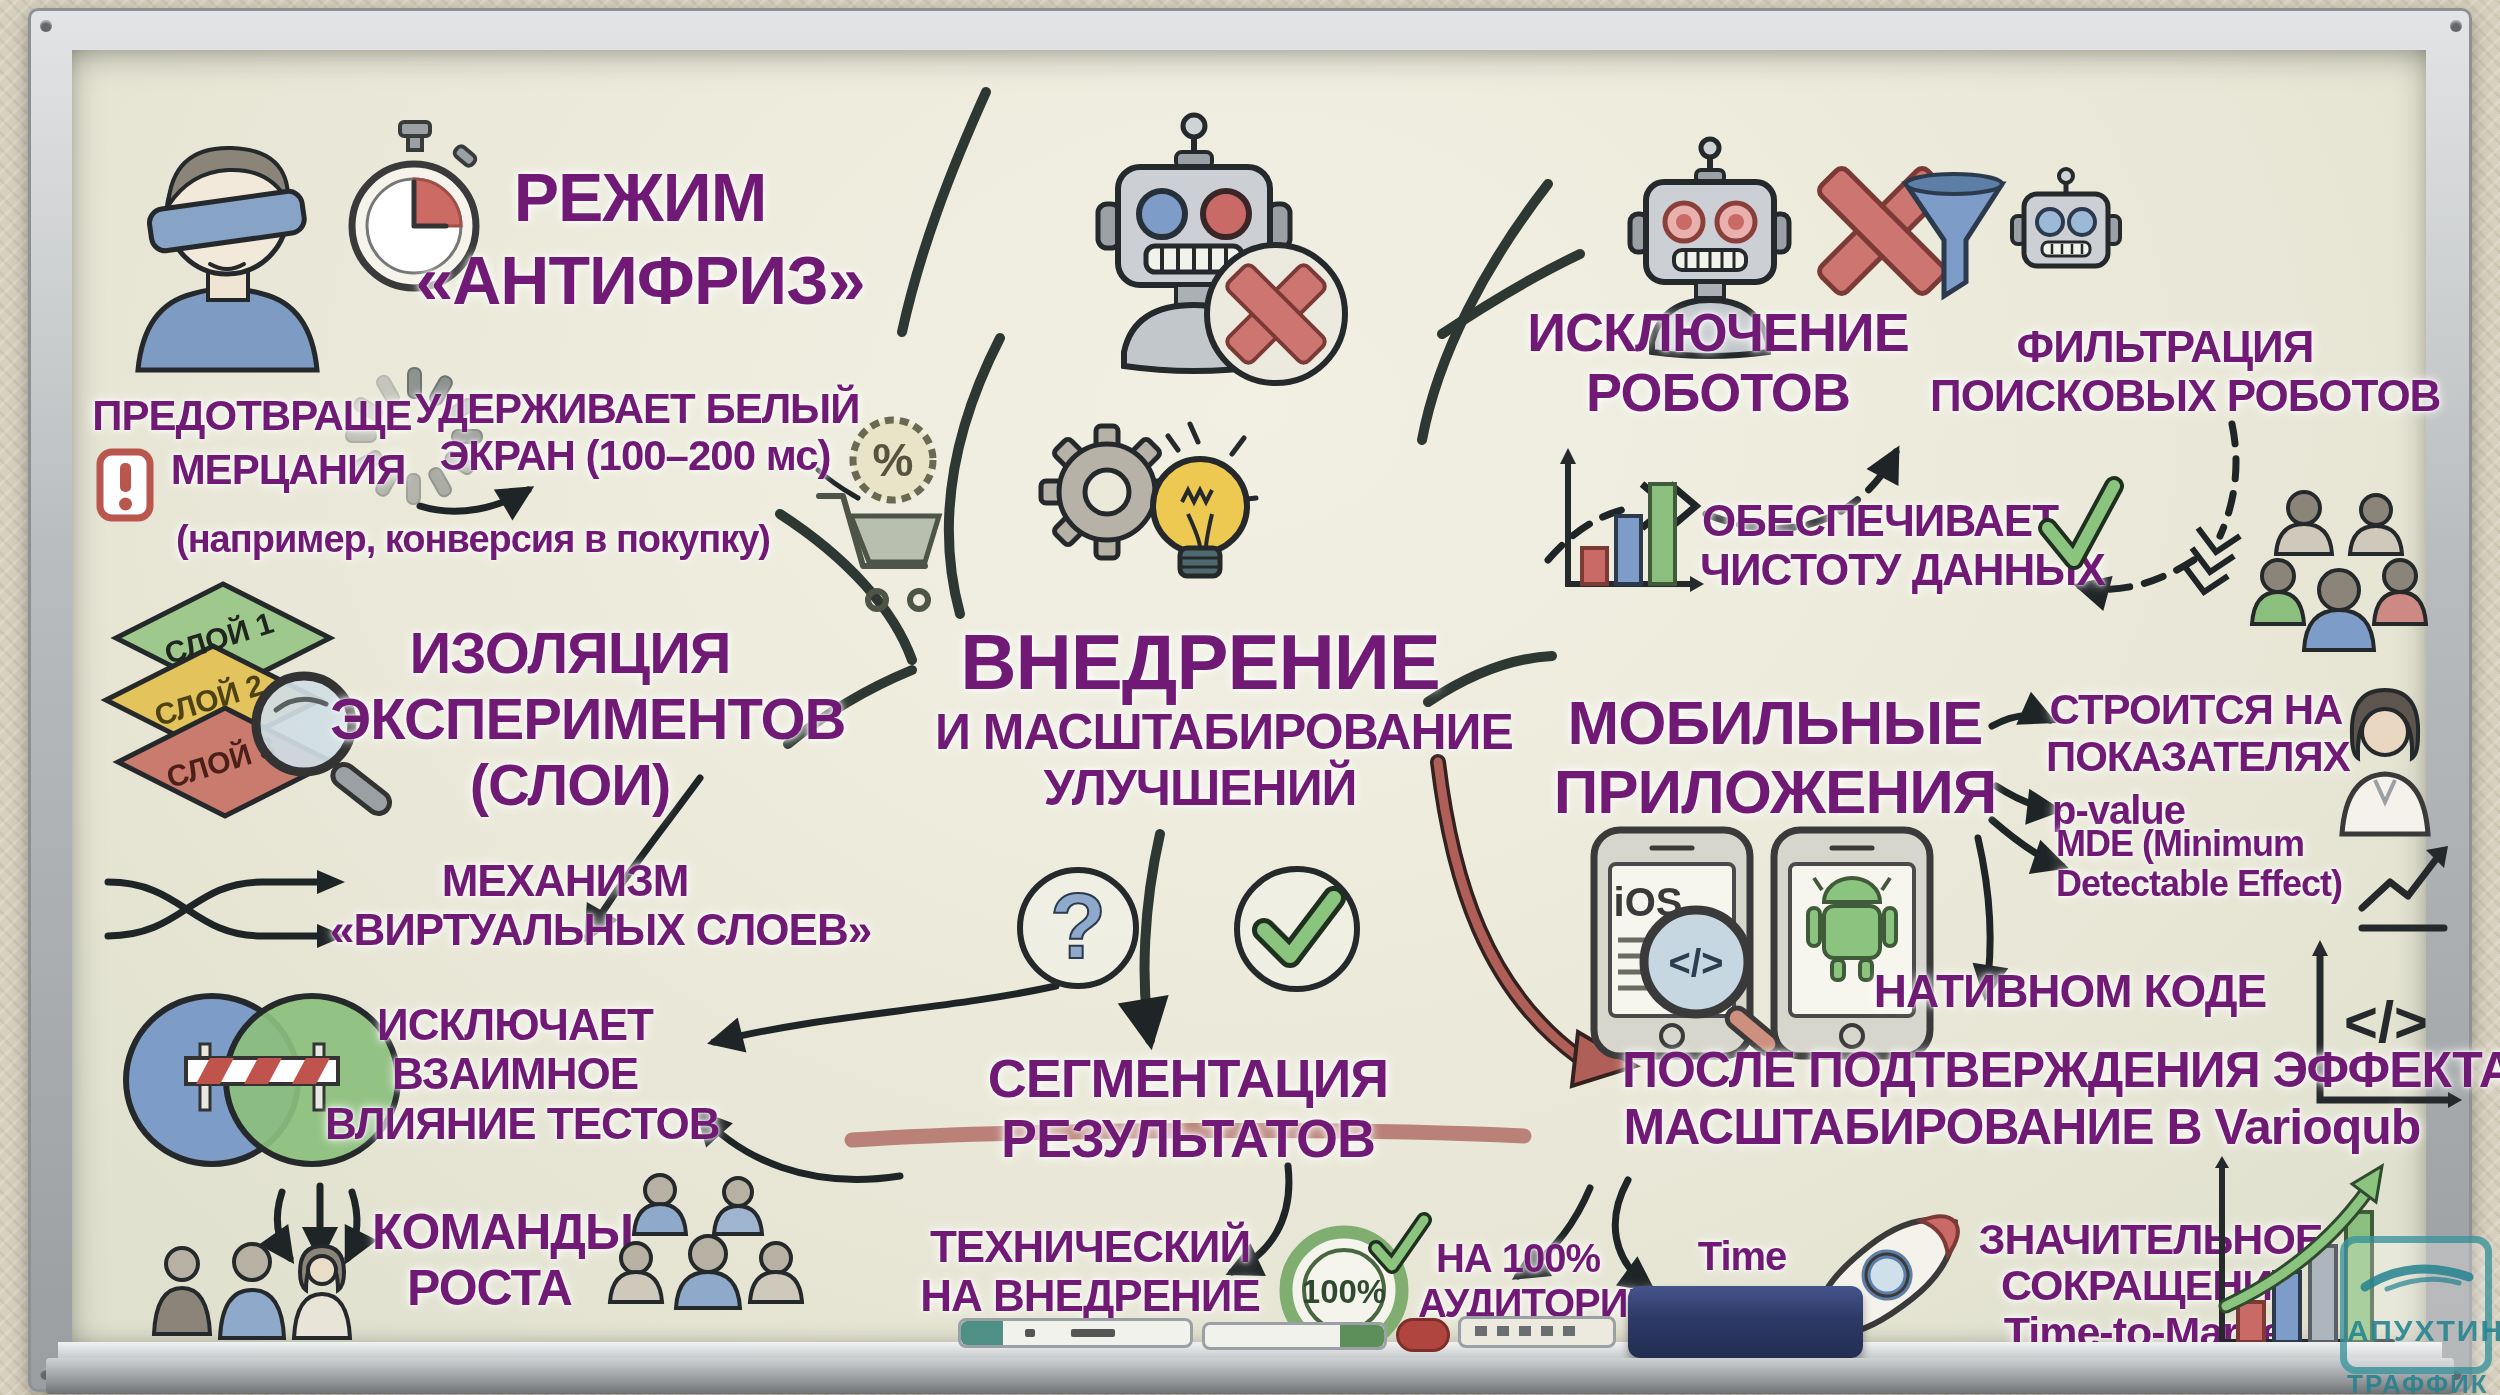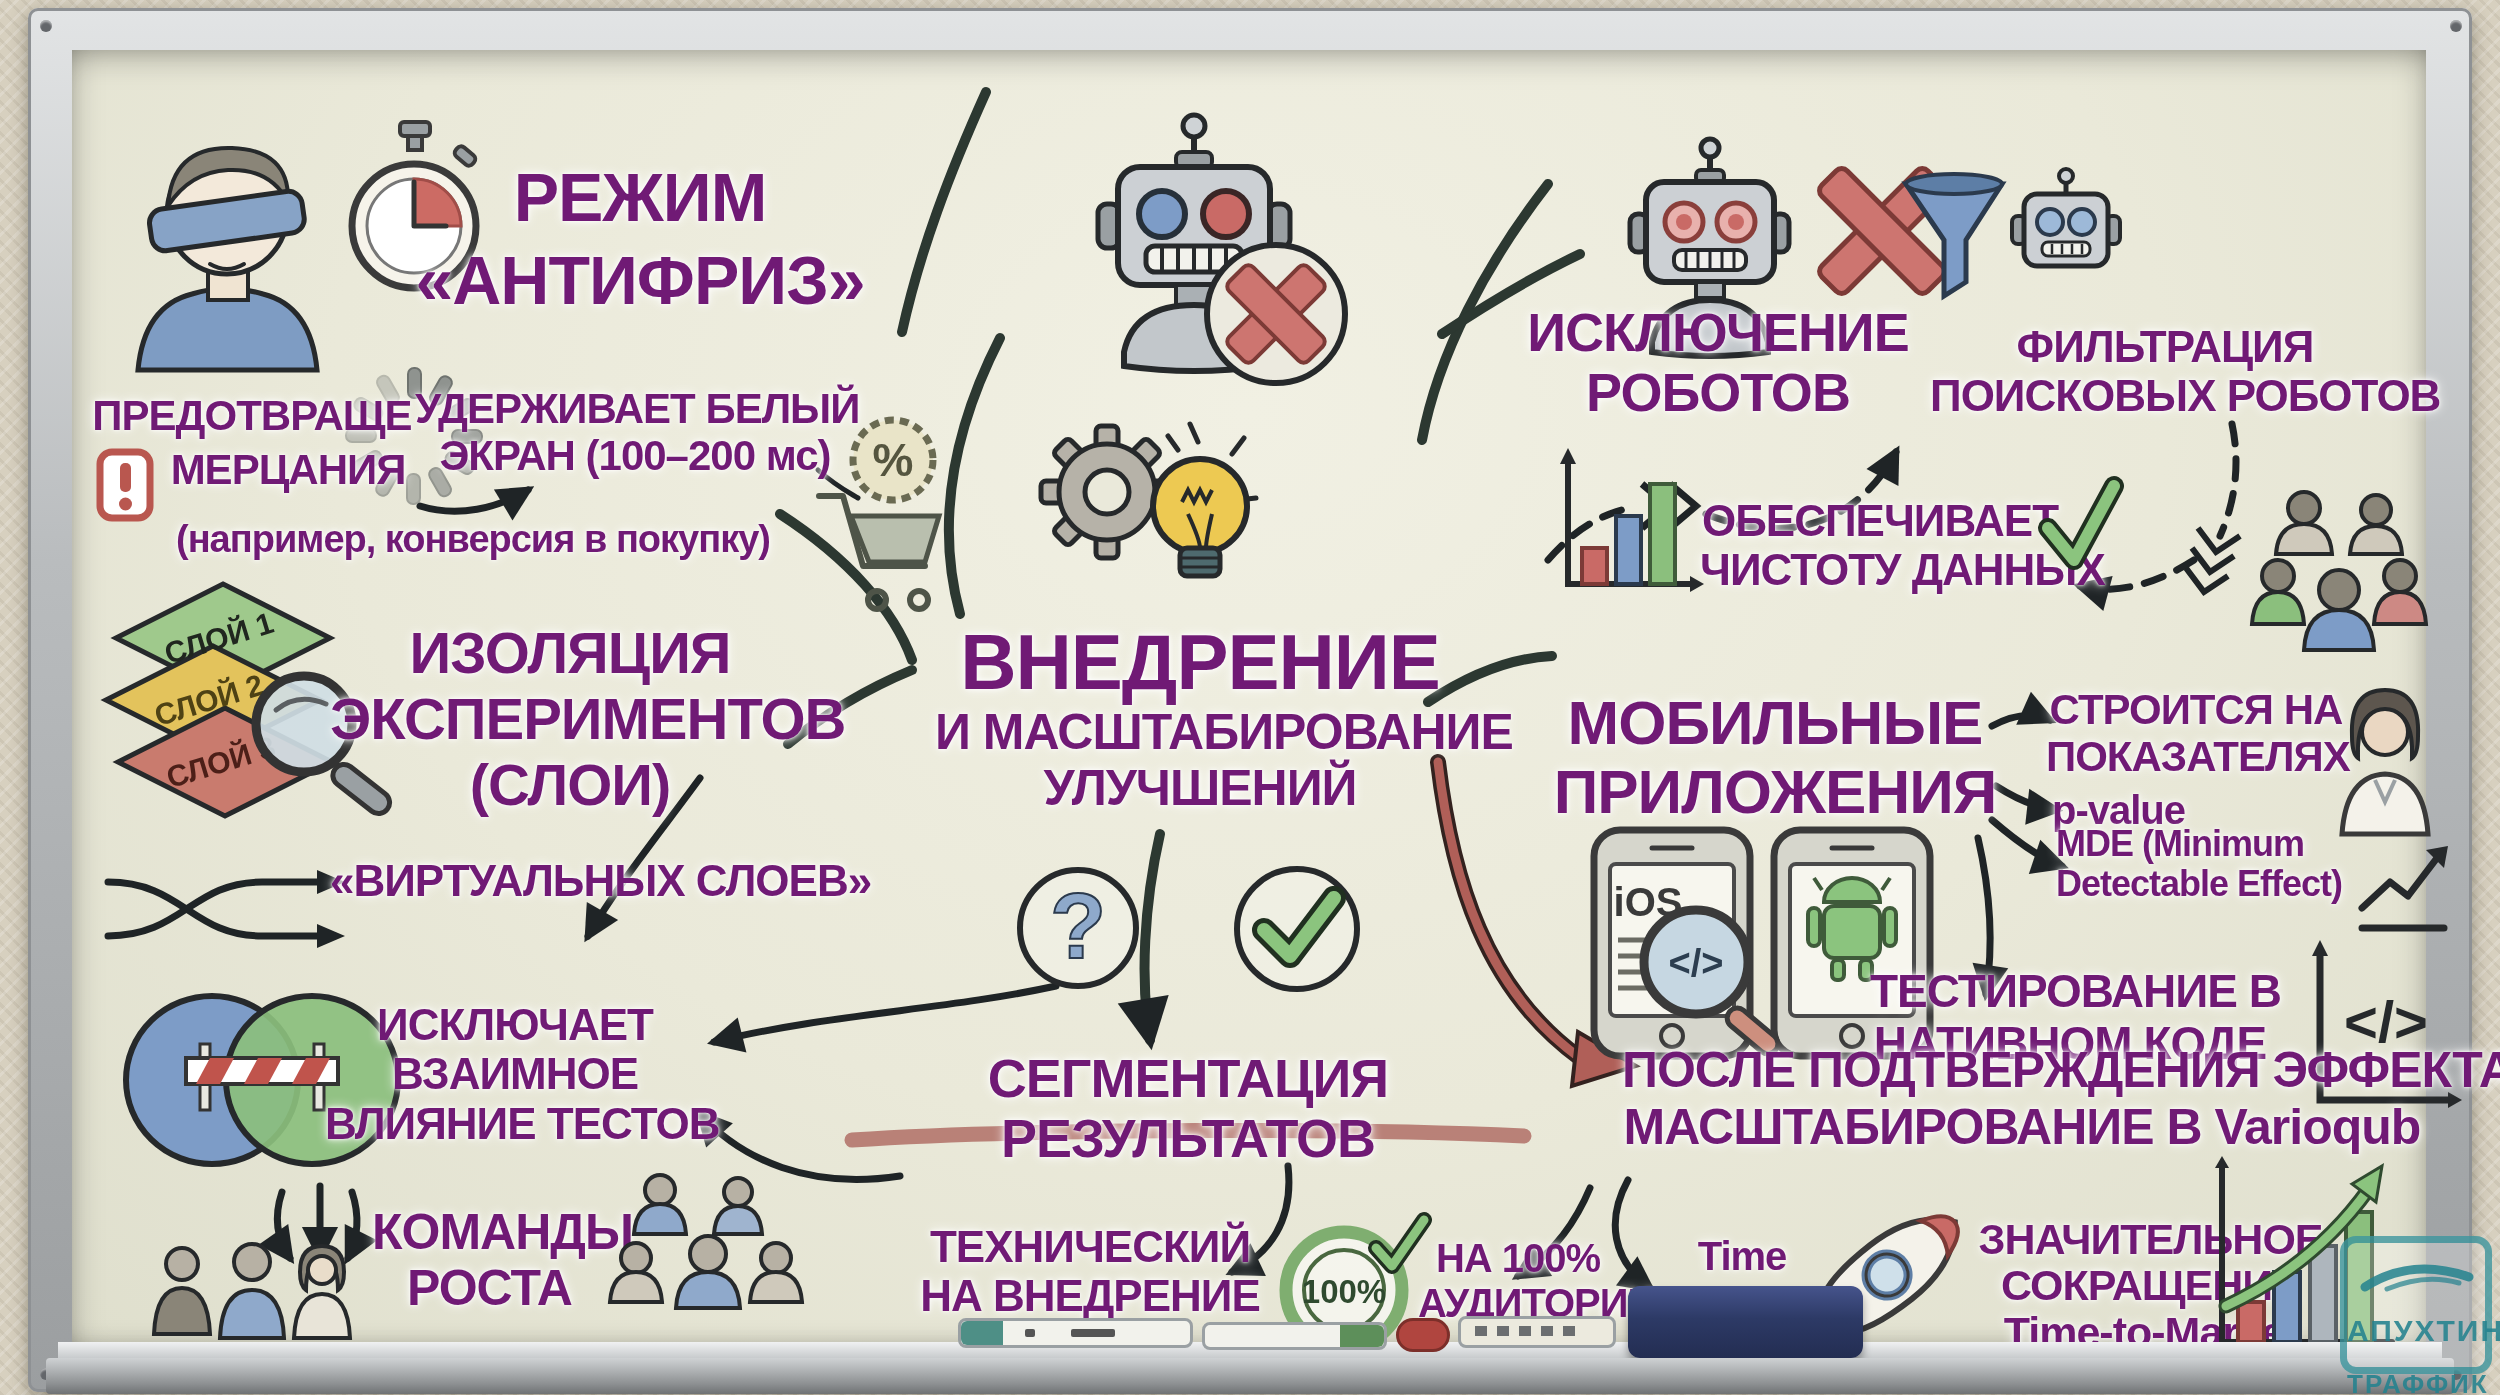--- a/index.html
+++ b/index.html
@@ -189,20 +189,21 @@
   </div>
 
   <svg class="ic" style="left:102px;top:862px;" width="275" height="95" viewBox="0 0 275 95">
     <path d="M6,20 C80,20 90,74 160,74 L215,74" fill="none" stroke="#1f2426" stroke-width="7" stroke-linecap="round"></path>
     <path d="M6,74 C80,74 90,20 160,20 L215,20" fill="none" stroke="#1f2426" stroke-width="7" stroke-linecap="round"></path>
     <polygon points="215,8 243,20 215,32" fill="#1f2426"></polygon>
     <polygon points="215,62 243,74 215,86" fill="#1f2426"></polygon>
   </svg>
 
   <div class="t" style="left:330px;top:856px;width:470px;font-size:44px;">
+    <div>МЕХАНИЗМ</div>
     <div>«ВИРТУАЛЬНЫХ СЛОЕВ»</div>
   </div>
 
   <svg class="ic" style="left:112px;top:992px;" width="300" height="180" viewBox="0 0 300 180">
     <ellipse cx="100" cy="88" rx="86" ry="84" fill="#7d9cc7" stroke="#26292b" stroke-width="6"></ellipse>
     <ellipse cx="200" cy="88" rx="86" ry="84" fill="#8bbf7d" fill-opacity=".92" stroke="#26292b" stroke-width="6"></ellipse>
     <rect x="88" y="52" width="10" height="66" fill="#e8e8e0" stroke="#333" stroke-width="3"></rect>
     <rect x="202" y="52" width="10" height="66" fill="#e8e8e0" stroke="#333" stroke-width="3"></rect>
     <rect x="74" y="66" width="152" height="26" fill="#fff" stroke="#333" stroke-width="4"></rect>
     <g fill="#c0544c">
@@ -468,21 +469,20 @@
     </g>
     <circle cx="86" cy="212" r="11" fill="none" stroke="#3a3a3a" stroke-width="4"></circle>
   </svg>
   <svg class="ic" style="left:1632px;top:898px;" width="165" height="165" viewBox="0 0 165 165">
     <rect x="104" y="106" width="60" height="20" rx="10" transform="rotate(40 104 106)" fill="#cd8f7e" stroke="#3a3a3a" stroke-width="5"></rect>
     <circle cx="64" cy="64" r="52" fill="#c6d7e2" stroke="#3a3a3a" stroke-width="9"></circle>
     <text x="64" y="78" text-anchor="middle" font-size="38" font-weight="700" fill="#2c3e50">&lt;/&gt;</text>
   </svg>
 
   <div class="t" style="left:1870px;top:966px;width:400px;font-size:46px;">
-    <div>ТЕСТИРОВАНИЕ В</div>
     <div>НАТИВНОМ КОДЕ</div>
   </div>
 
   <svg class="ic" style="left:2290px;top:940px;" width="172" height="190" viewBox="0 0 172 190">
     <path d="M30,14 V160 H160" fill="none" stroke="#26292b" stroke-width="7" stroke-linecap="round"></path>
     <polygon points="22,16 30,0 38,16" fill="#26292b"></polygon>
     <polygon points="158,152 172,160 158,168" fill="#26292b"></polygon>
     <text x="96" y="102" text-anchor="middle" font-size="58" font-weight="700" fill="#26292b">&lt;/&gt;</text>
   </svg>
 

